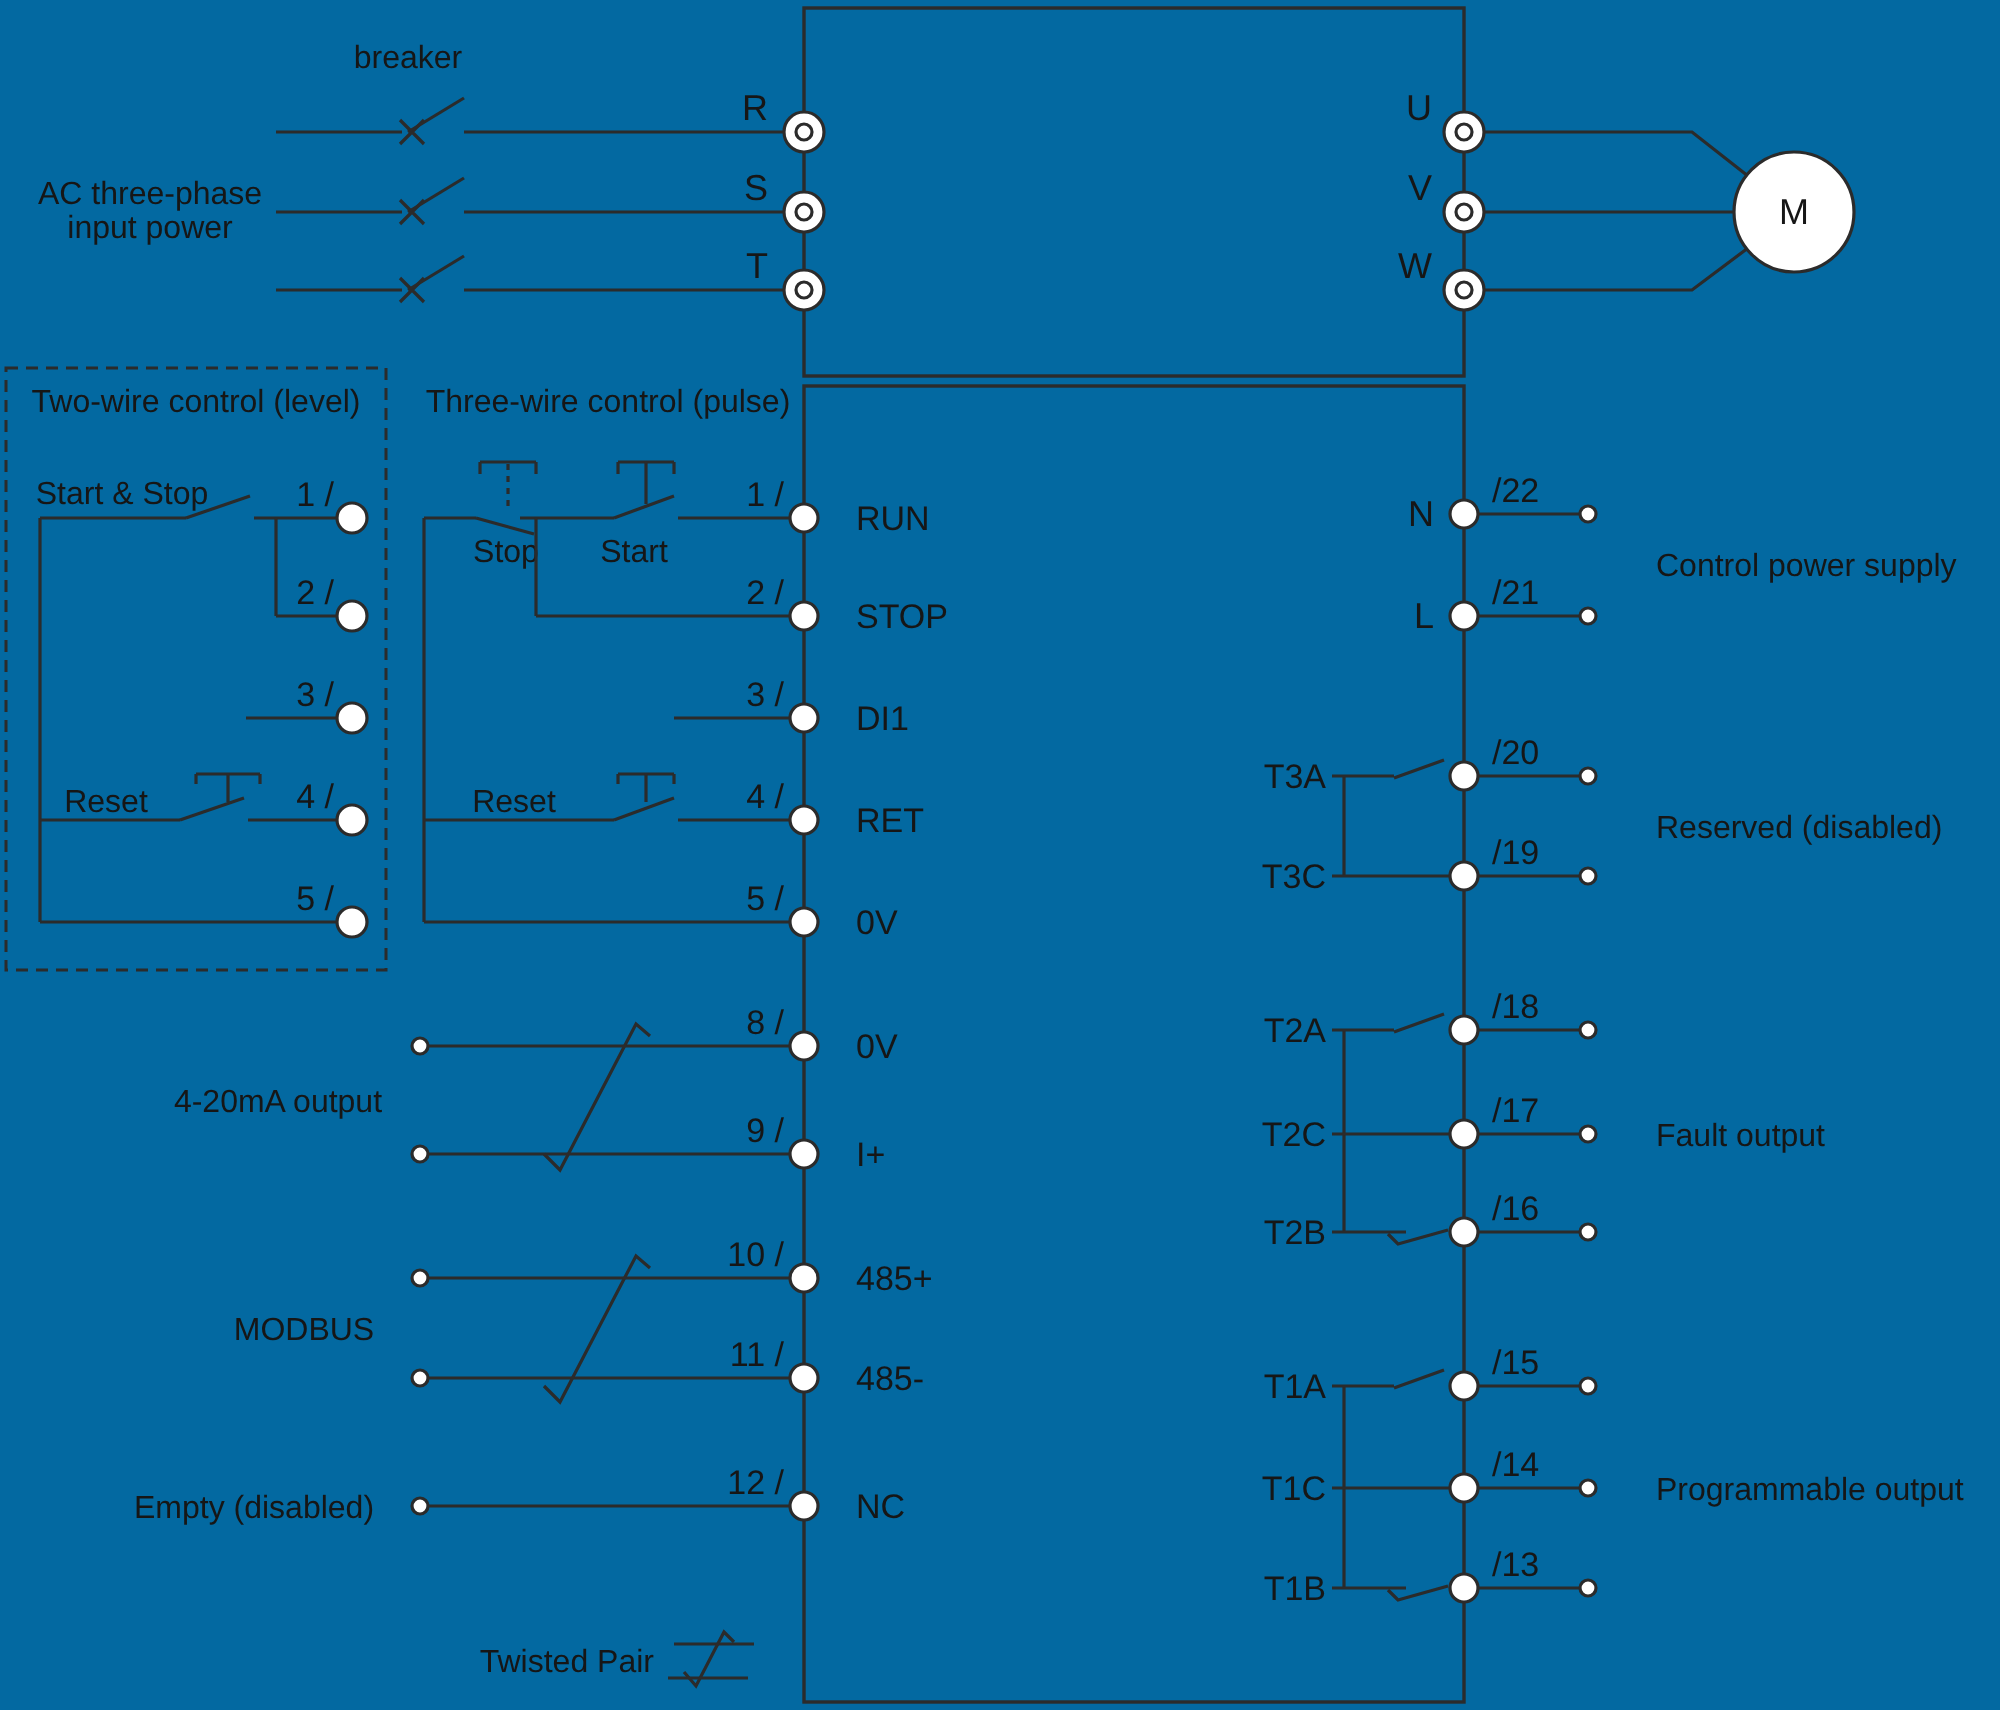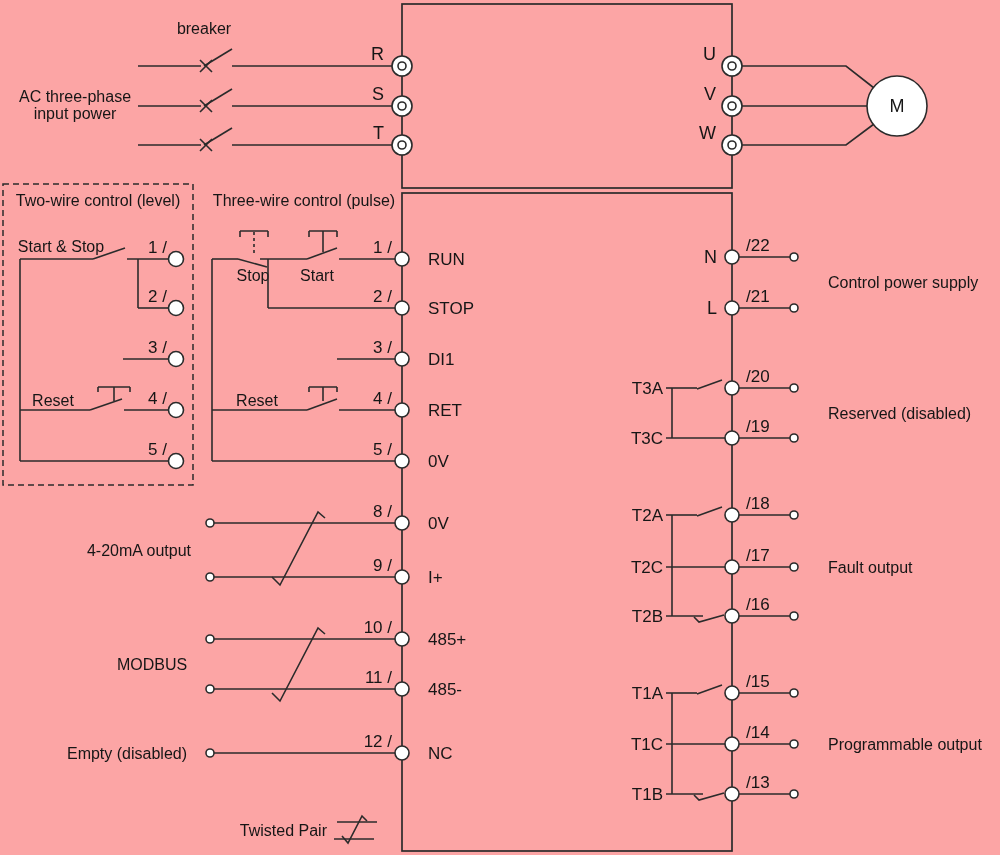--- a/index.html
+++ b/index.html
@@ -1,16 +1,16 @@
 <!DOCTYPE html>
 <html><head>
 <meta charset="utf-8">
 <style>
   html,body{margin:0;padding:0;background:#ffffff;}
-  #stage{width:1000px;height:855px;position:relative;background:#fca5a5;
+  #stage{width:1000px;height:855px;position:relative;background:#0369a1;
          font-family:"Liberation Sans", sans-serif;}
   svg{display:block;}
   svg text{fill:#161616;font-family:"Liberation Sans", sans-serif;}
   .w{stroke:#2b2b2b;stroke-width:1.6;fill:none;}
   .wj{stroke:#2b2b2b;stroke-width:1.6;fill:none;stroke-linejoin:miter;}
   .box{stroke:#2b2b2b;stroke-width:1.7;fill:none;}
   .dashbox{stroke:#2b2b2b;stroke-width:1.5;fill:none;stroke-dasharray:6 4;}
   .term{stroke:#2b2b2b;stroke-width:1.6;fill:#ffffff;}
   .t16{font-size:16px;}
   .t17{font-size:17px;}

